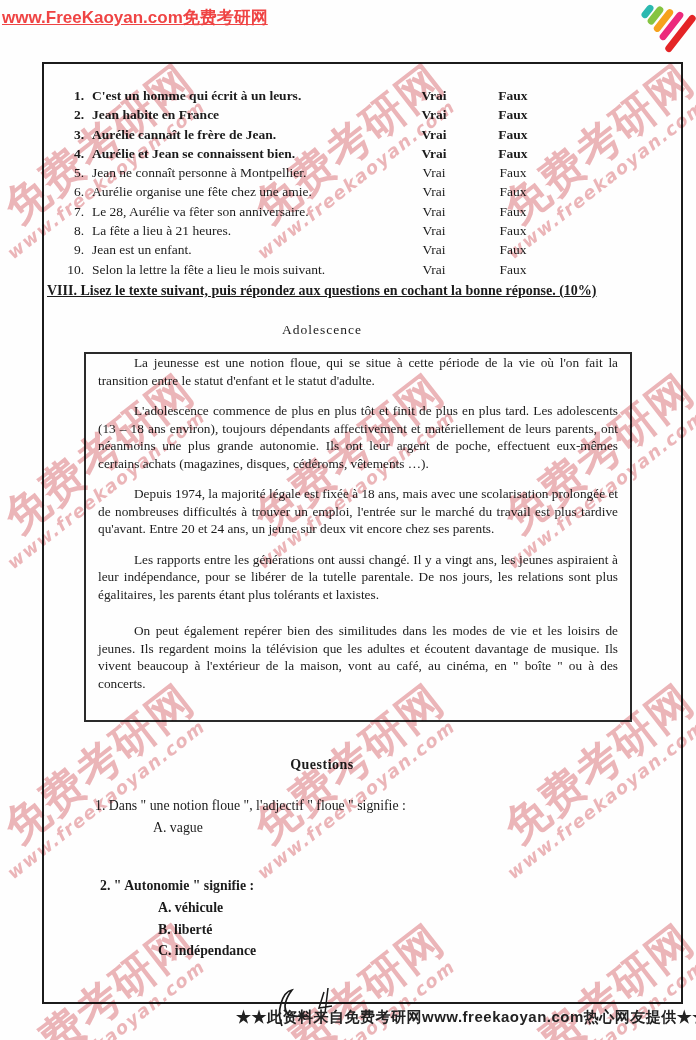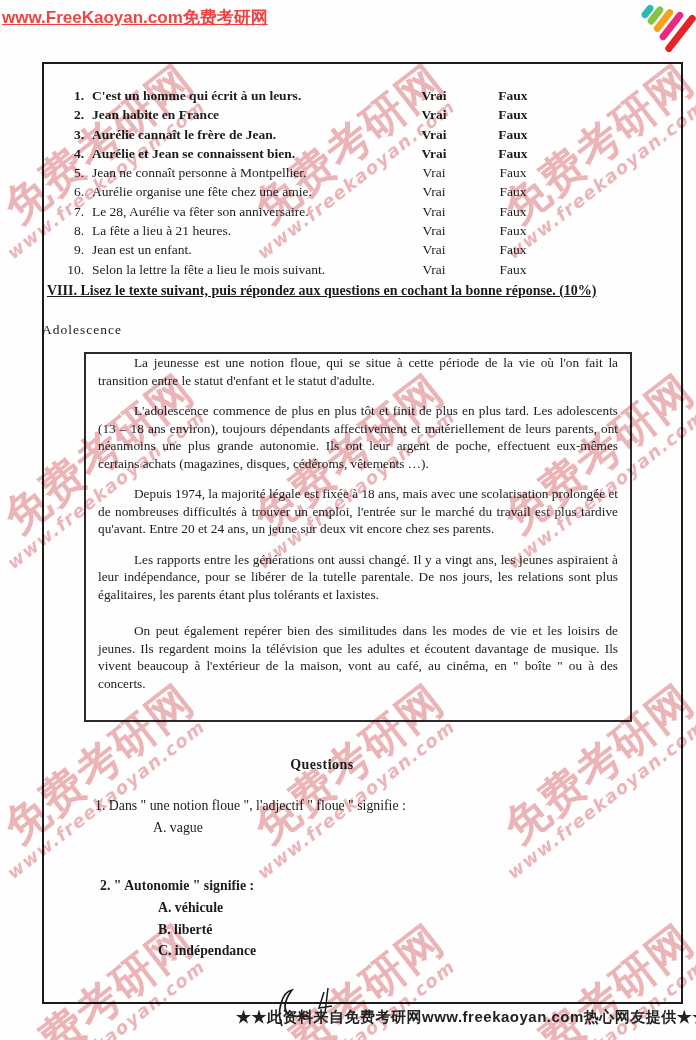--- a/index.html
+++ b/index.html
@@ -29,21 +29,21 @@
     font-size:13.5px;line-height:19px;}
   .tf-row .tf-num{text-align:right;padding-right:8px;}
   .tf-row .tf-vrai,.tf-row .tf-faux{text-align:center;}
   .tf-row.bold{font-weight:bold;}
   
   .section-heading{
     position:absolute;left:47px;top:282px;width:625px;z-index:2;
     font-size:14px;font-weight:bold;line-height:18px;text-decoration:underline;
   }
   .section-subtitle{
-    position:absolute;left:42px;top:322px;width:560px;z-index:2;
+    position:absolute;left:42px;top:322px;width:560px;text-align:center;z-index:2;
     font-size:13.5px;letter-spacing:1px;
   }
   
   .passage-box{
     position:absolute;left:84px;top:352px;width:548px;height:370px;z-index:2;
     border:2px solid #2a2a2a;box-sizing:border-box;padding:0 12px 0 12px;
   }
   .passage-box p{
     margin:0 0 13px 0;font-size:13.3px;line-height:17.5px;
     text-align:justify;text-indent:36px;

